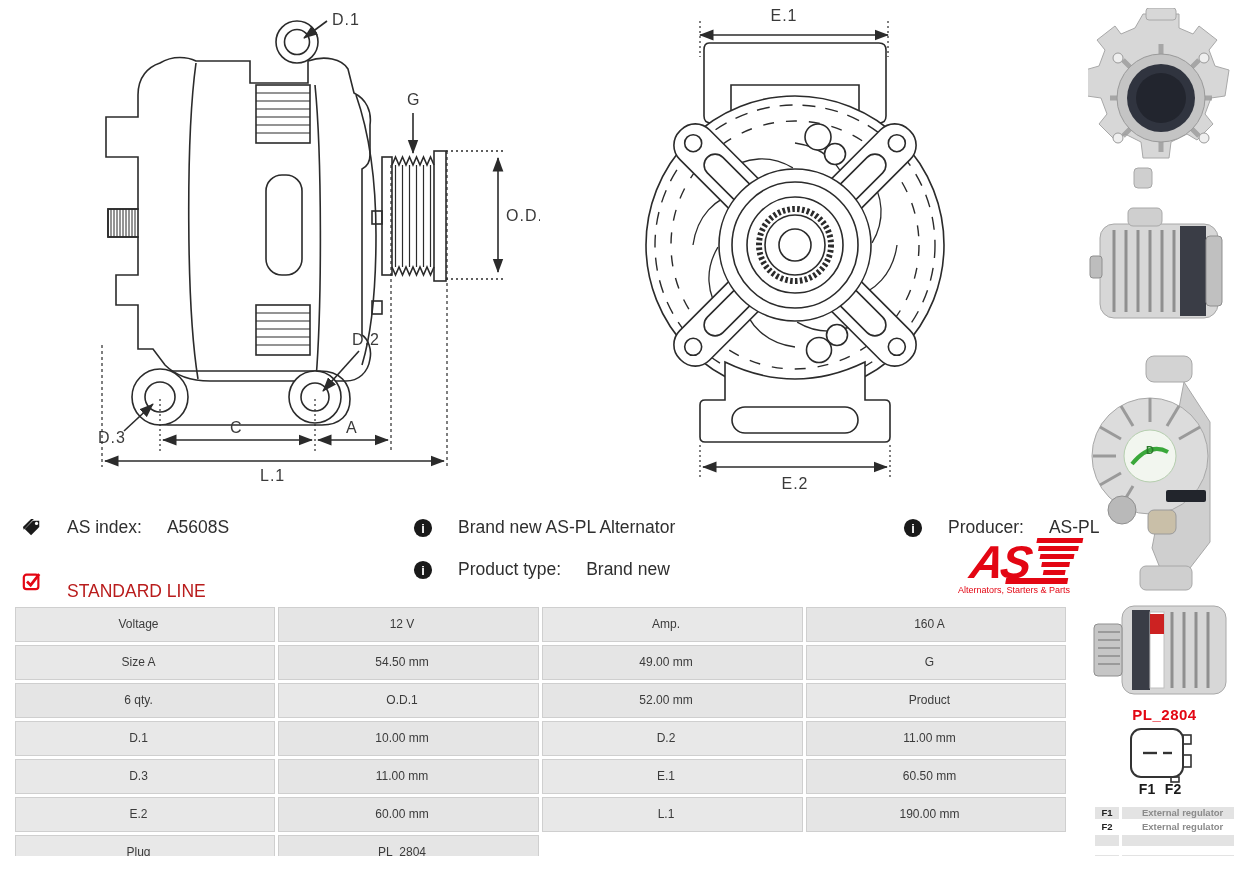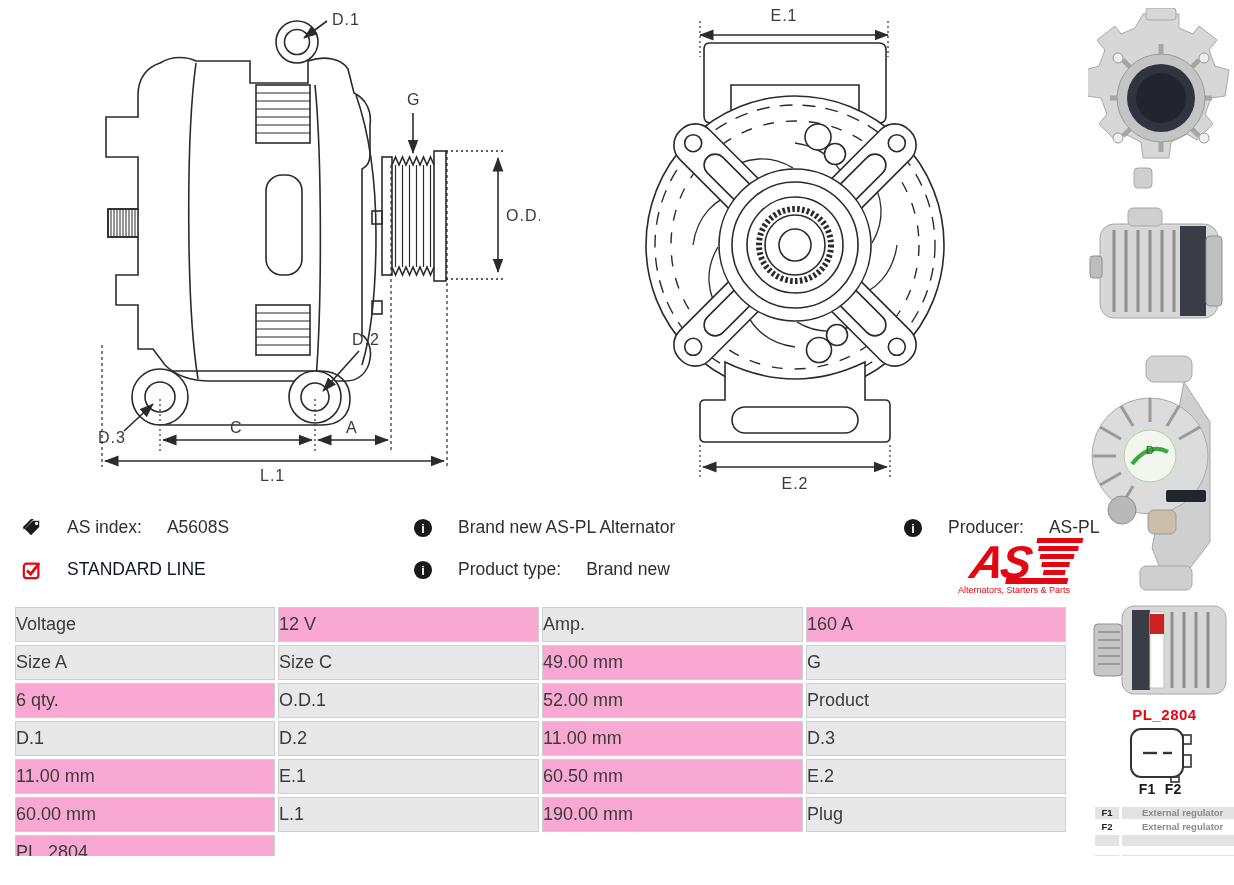--- a/index.html
+++ b/index.html
@@ -3,29 +3,29 @@
 <meta charset="utf-8">
 <style>
   html,body{margin:0;padding:0;background:#fff;}
   .page{position:relative;width:1234px;height:856px;background:#fff;overflow:hidden;
         font-family:"Liberation Sans","DejaVu Sans",sans-serif;color:#2f2f2f;}
   svg text{font-family:"Liberation Sans","DejaVu Sans",sans-serif;}
   .dimtxt{font-size:16px;fill:#3a3a3a;letter-spacing:1px;}
   
   .inforow{position:absolute;display:flex;align-items:center;gap:25px;font-size:17.5px;white-space:nowrap;}
   .inforow b{font-weight:normal;}
-  .redbold{color:#0f172a;font-weight:bold;}
+  .redbold{color:#b91c1c;font-weight:bold;margin-top:22px;}
   .icon16{width:20px;height:20px;flex:0 0 auto;}
   
   .spec-table{position:absolute;left:15px;top:607px;width:1052px;
     display:grid;grid-template-columns:260px 261px 261px 260px;grid-auto-rows:35px;gap:3px;}
-  .spec-table .cell{border:1px solid #cfcfcf;line-height:33px;text-align:left;
-    padding-right:13px;font-size:18px;color:#3b3b3b;overflow:hidden;}
+  .spec-table .cell{border:1px solid #cfcfcf;line-height:33px;text-align:center;
+    padding-right:13px;font-size:12px;color:#3b3b3b;overflow:hidden;}
   .spec-table .lab{background:#e8e8e8;}
-  .spec-table .val{background:#f9a8d4;}
+  .spec-table .val{background:#e5e5e5;}
   
   .photo{position:absolute;left:1088px;width:146px;}
   .conn-block{position:absolute;left:1095px;top:706px;width:139px;}
   .conn-title{color:#e30613;font-weight:bold;font-size:15px;text-align:center;letter-spacing:.5px;}
   .pin-table{margin-top:8px;font-size:9.5px;}
   .pin-row{display:flex;gap:3px;margin-bottom:2px;}
   .pin-cell-l{width:24px;text-align:center;font-weight:bold;color:#222;background:#e3e3e3;line-height:12px;}
   .pin-cell-r{flex:1;color:#8a8a8a;background:#e3e3e3;line-height:12px;padding-left:20px;font-weight:bold;}
   .pin-row.alt .pin-cell-l,.pin-row.alt .pin-cell-r{background:#fff;}
   .pin-row.empty .pin-cell-l,.pin-row.empty .pin-cell-r{background:#e3e3e3;height:11px;}
@@ -345,30 +345,31 @@
     <text x="76" y="59" text-anchor="middle" font-size="9" fill="#e30613">Alternators, Starters &amp; Parts</text>
   </svg>
 
   <div class="spec-table">
     <div class="cell lab">Voltage</div>
     <div class="cell val">12 V</div>
     <div class="cell lab">Amp.</div>
     <div class="cell val">160 A</div>
 
     <div class="cell lab">Size A</div>
-    <div class="cell lab">Size C</div>
+    <div class="cell val">54.50 mm</div>
     <div class="cell val">49.00 mm</div>
 
     <div class="cell lab">G</div>
     <div class="cell val">6 qty.</div>
     <div class="cell lab">O.D.1</div>
     <div class="cell val">52.00 mm</div>
 
     <div class="cell lab">Product</div>
     <div class="cell lab">D.1</div>
+    <div class="cell val">10.00 mm</div>
 
     <div class="cell lab">D.2</div>
     <div class="cell val">11.00 mm</div>
     <div class="cell lab">D.3</div>
     <div class="cell val">11.00 mm</div>
 
     <div class="cell lab">E.1</div>
     <div class="cell val">60.50 mm</div>
     <div class="cell lab">E.2</div>
     <div class="cell val">60.00 mm</div>

